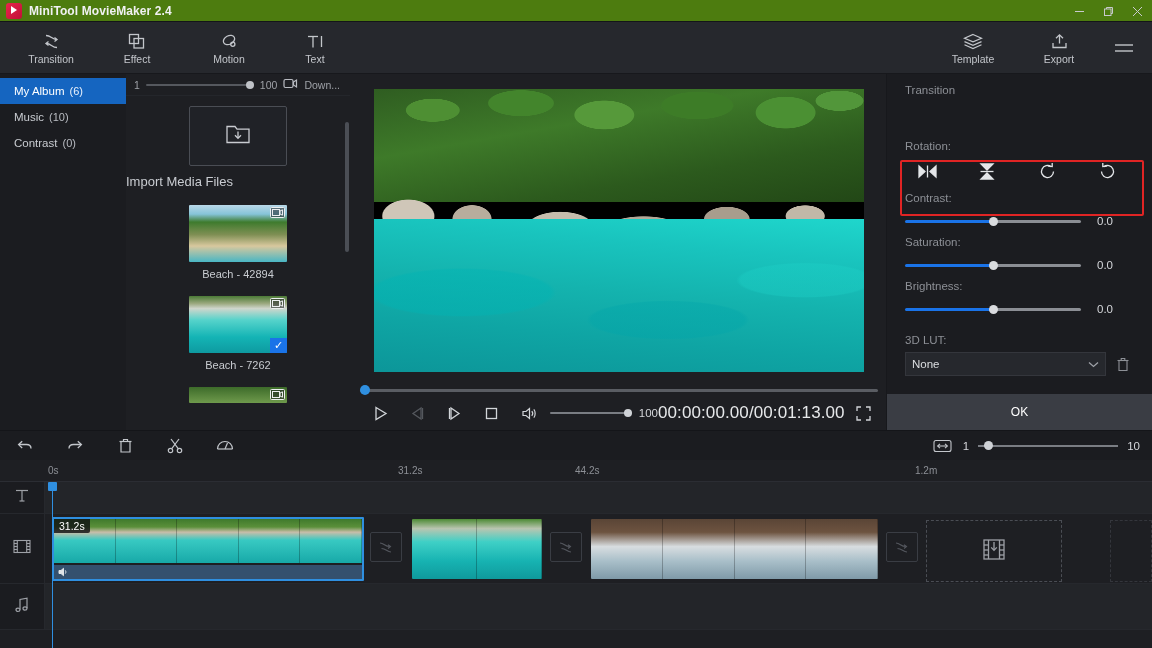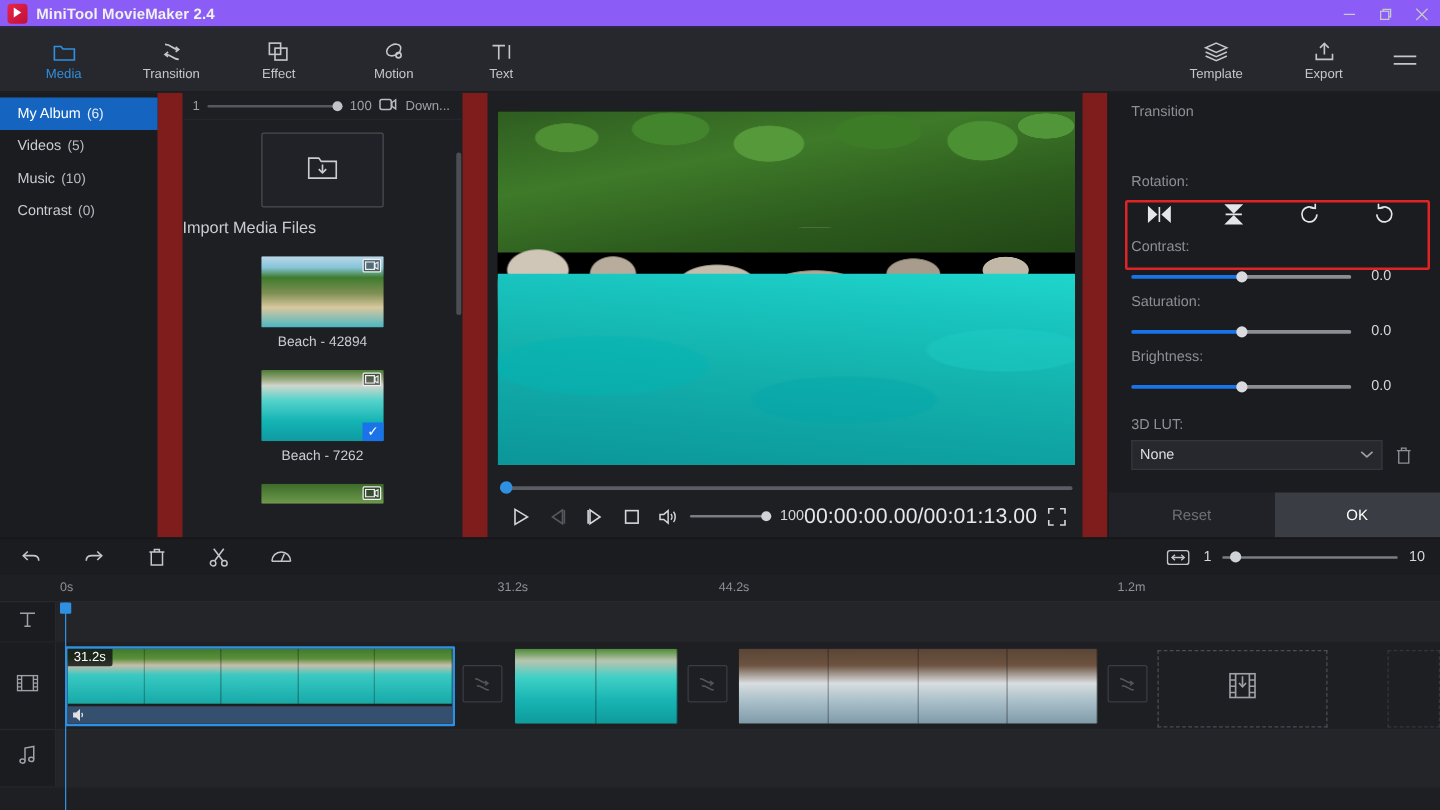--- a/index.html
+++ b/index.html
@@ -7,21 +7,21 @@
     width: 1152px; height: 648px;
     background: #1e1f23;
     font-family: "Liberation Sans", sans-serif;
     overflow: hidden;
     color: #d4d6da;
   }
   .app { position: relative; width: 1152px; height: 648px; display: flex; flex-direction: column; }
 
   
   .titlebar {
-    height: 22px; background: #8b5cf6; display: flex; align-items: center;
+    height: 22px; background: #4d7c0f; display: flex; align-items: center;
     flex: 0 0 22px; position: relative; border-bottom: 1px solid #141519;
   }
   .logo { width: 16px; height: 16px; margin-left: 6px; position: relative; flex: 0 0 16px; }
   .logo .sq {
     position: absolute; inset: 0; border-radius: 3px;
     background: linear-gradient(135deg,#e8254a 0%, #c01038 100%);
   }
   .logo .tri {
     position: absolute; left: 5px; top: 3.5px;
     border-left: 6px solid #fff; border-top: 4.5px solid transparent;
@@ -44,21 +44,21 @@
     align-items: center; justify-content: center; gap: 3px; color: #c3c6cb; cursor: default;
   }
   .tool-item .ic { height: 20px; display: flex; align-items: flex-end; }
   .tool-item .lb { font-size: 10.5px; }
   .tool-item.active { color: #2f8fe0; }
   .tool-left { display: flex; margin-left: 8px; }
   .tool-right { position: absolute; right: 6px; display: flex; align-items: center; }
   .hamb { width: 44px; height: 52px; display: flex; align-items: center; justify-content: center; }
 
   
-  .middle { flex: 1 1 auto; display: flex; min-height: 0; background: #7f1d1d; gap: 20px; }
+  .middle { flex: 1 1 auto; display: flex; min-height: 0; background: #a16207; }
 
   
   .sidebar { width: 126px; flex: 0 0 126px; background: #1b1c20; padding-top: 4px; }
   .side-item {
     height: 26px; display: flex; align-items: center; padding-left: 14px;
     font-size: 11.5px; color: #c9ccd1; gap: 5px;
   }
   .side-item.sel { background: #1565c0; color: #fff; }
   .side-item .cnt { color: #b9bcc2; font-size: 11px; }
   .side-item.sel .cnt { color: #e8f0fb; }
@@ -268,28 +268,20 @@
         <svg width="11" height="11" viewBox="0 0 11 11" stroke="currentColor" stroke-width="1">
           <line x1="1" y1="1" x2="10" y2="10"></line>
             <line x1="10" y1="1" x2="1" y2="10"></line>
         </svg>
       </div>
     </div>
   </div>
 
   <div class="toolbar">
     <div class="tool-left">
-      <div class="tool-item active">
-        <span class="ic">
-          <svg width="19" height="16" viewBox="0 0 19 16" fill="none" stroke="currentColor" stroke-width="1.3">
-            <path d="M1.5 14V3.2h5.3l1.6 2h9.1V14z"></path>
-          </svg>
-        </span>
-        <span class="lb">Media</span>
-      </div>
       <div class="tool-item">
         <span class="ic">
           <svg width="19" height="17" viewBox="0 0 19 17" fill="none" stroke="currentColor" stroke-width="1.3">
             <path d="M4 2.5c5 0 6 4 10.5 4"></path>
               <polyline points="12.5,4.6 15,6.5 12.5,8.4"></polyline>
             <path d="M15 14.5c-5 0-6-4-10.5-4"></path>
               <polyline points="6.5,8.6 4,10.5 6.5,12.4"></polyline>
           </svg>
         </span>
         <span class="lb">Transition</span>
@@ -352,24 +344,20 @@
       </div>
     </div>
   </div>
 
   <div class="middle">
 
     <div class="sidebar">
       <div class="side-item sel">
         <span>My Album</span>
         <span class="cnt">(6)</span>
-      </div>
-      <div class="side-item">
-        <span>Videos</span>
-        <span class="cnt">(5)</span>
       </div>
       <div class="side-item">
         <span>Music</span>
         <span class="cnt">(10)</span>
       </div>
       <div class="side-item">
         <span>Contrast</span>
         <span class="cnt">(0)</span>
       </div>
     </div>
@@ -584,21 +572,20 @@
           <div class="trash-btn">
             <svg width="14" height="15" viewBox="0 0 14 15" fill="none" stroke="currentColor" stroke-width="1.1">
               <polyline points="1.5,3.5 12.5,3.5"></polyline>
                 <path d="M3 3.5v10h8v-10"></path>
                 <path d="M5.2 3.5V1.5h3.6v2"></path>
             </svg>
           </div>
         </div>
       </div>
       <div class="attr-footer">
-        <div class="btn-reset">Reset</div>
         <div class="btn-ok">OK</div>
       </div>
     </div>
   </div>
 
   <div class="edittools">
     <div class="ebtn">
       <svg width="18" height="15" viewBox="0 0 18 15" fill="none" stroke="currentColor" stroke-width="1.3">
         <path d="M3 6.5h7.5c3 0 4.5 1.8 4.5 4"></path>
           <polyline points="6.2,3.2 2.6,6.6 6.2,10"></polyline>
@@ -648,21 +635,21 @@
         </div>
       <div class="zm-label">10</div>
     </div>
   </div>
 
   <div class="timeline">
     <div class="ruler">
       <div class="tick" style="left:48px">0s</div>
       <div class="tick" style="left:398px">31.2s</div>
       <div class="tick" style="left:575px">44.2s</div>
-      <div class="tick" style="left:894px">1.2m</div>
+      <div class="tick" style="left:915px">1.2m</div>
     </div>
 
     <div class="tracks">
       <div class="track text">
         <div class="track-head">
           <span>
             <svg width="16" height="15" viewBox="0 0 16 15" fill="none" stroke="currentColor" stroke-width="1.2">
               <line x1="2" y1="2.5" x2="14" y2="2.5"></line>
                 <line x1="8" y1="2.5" x2="8" y2="13"></line>
               <line x1="5.5" y1="13" x2="10.5" y2="13"></line>

